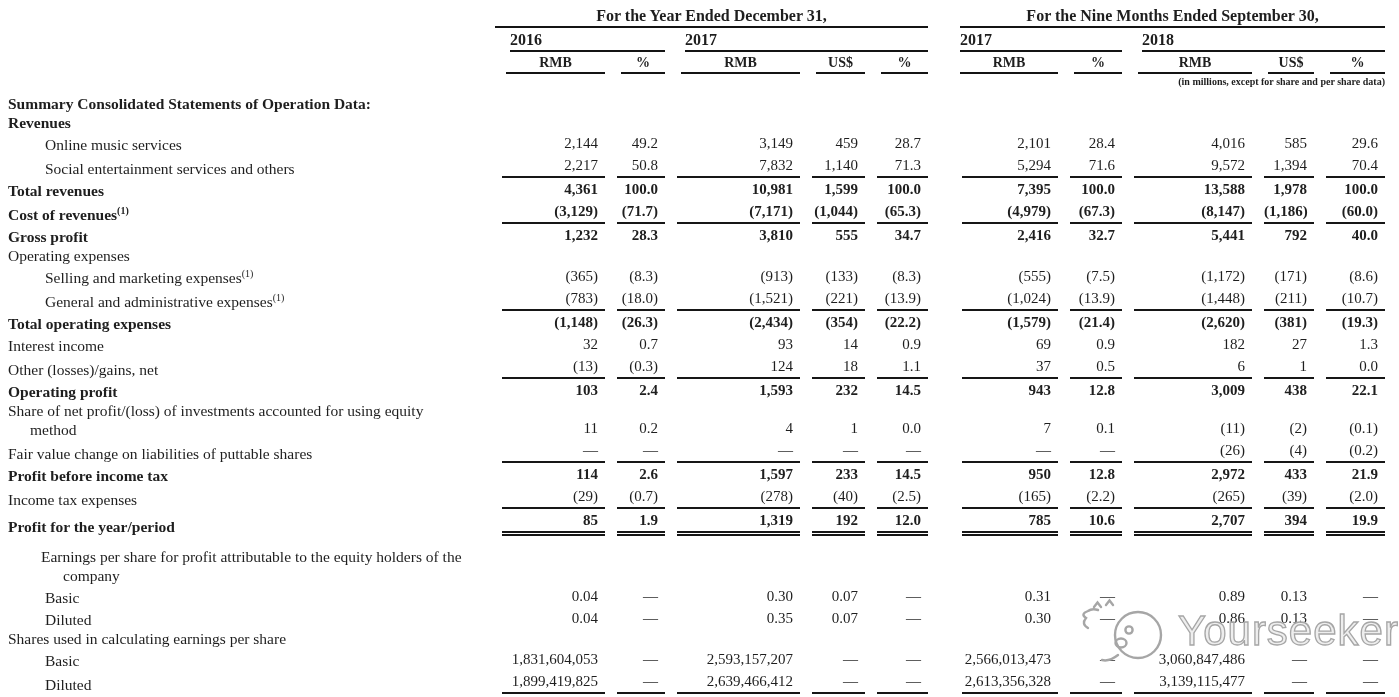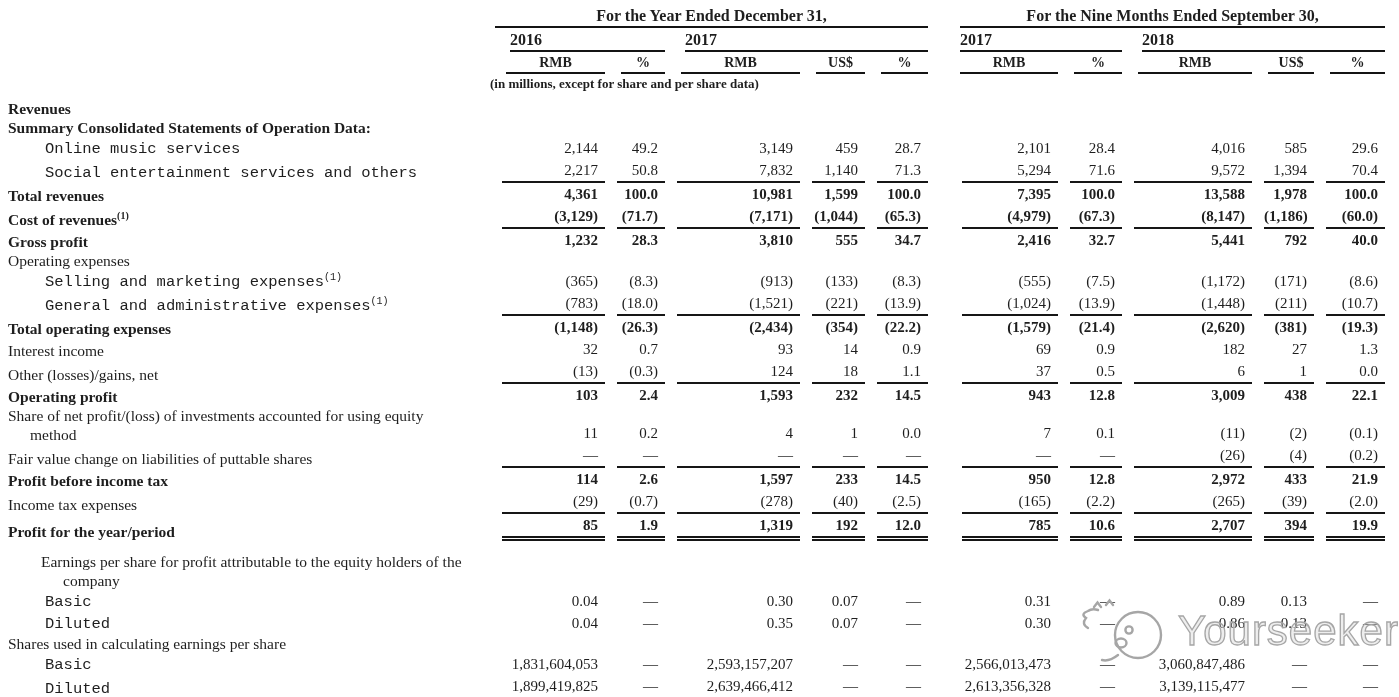--- a/index.html
+++ b/index.html
@@ -34,31 +34,31 @@
     border-bottom: 2.4px solid #141414; padding-bottom: 1px;
     margin-left: 20px; margin-top: 3px;
   }
   .cline {
     display: block; text-align: center; font-size: 14px;
     border-bottom: 2.4px solid #141414; padding-bottom: 1px;
     margin-left: 16px; margin-top: 3px;
   }
   .gap { margin-left: 32px !important; }
   tr.h-note td {
-    text-align: left; font-size: 13px;
+    text-align: right; font-size: 10px;
     padding-top: 2px; padding-bottom: 7px;
   }
 
   
   tbody td { text-align: right; font-size: 15px; }
   tbody td.lbl {
     text-align: left; font-size: 15.5px; padding-left: 8px;
   }
   tbody td.lbl div { white-space: nowrap; line-height: 19px; }
-  tbody td.lbl div.ind { padding-left: 37px; font-family: Liberation Mono, monospace; }
+  tbody td.lbl div.ind { padding-left: 37px; }
   tbody td.lbl div.cont { padding-left: 22px; }
   tbody tr.bold td { font-weight: bold; }
   tbody tr.spacer td { padding-top: 11px; padding-left: 41px; }
   sup { font-size: 10px; vertical-align: super; line-height: 0; }
 
   .v { display: block; padding: 2px 7px 2px 0; line-height: 18px; }
   .v.u  { border-bottom: 2px solid #161616; margin-left: 12px; }
   .v.uu { border-bottom: 5px double #161616; margin-left: 12px; }
   tbody td:nth-child(7) .v.u,
   tbody td:nth-child(7) .v.uu { margin-left: 34px; }
@@ -156,56 +156,56 @@
           </td>
       </tr>
       <tr class="h-note">
         <td></td>
         <td colspan="10">(in millions, except for share and per share data)</td>
       </tr>
     </thead>
     <tbody id="tbody">
         <tr class="bold">
           <td class="lbl">
+            <div>Summary Consolidated Statements of Operation Data:</div>
+          </td>
+          <td>
+            <span class="v"></span>
+          </td>
+          <td>
+            <span class="v"></span>
+          </td>
+          <td>
+            <span class="v"></span>
+          </td>
+          <td>
+            <span class="v"></span>
+          </td>
+          <td>
+            <span class="v"></span>
+          </td>
+          <td>
+            <span class="v"></span>
+          </td>
+          <td>
+            <span class="v"></span>
+          </td>
+          <td>
+            <span class="v"></span>
+          </td>
+          <td>
+            <span class="v"></span>
+          </td>
+          <td>
+            <span class="v"></span>
+          </td>
+        </tr>
+        <tr class="bold">
+          <td class="lbl">
             <div>Revenues</div>
-          </td>
-          <td>
-            <span class="v"></span>
-          </td>
-          <td>
-            <span class="v"></span>
-          </td>
-          <td>
-            <span class="v"></span>
-          </td>
-          <td>
-            <span class="v"></span>
-          </td>
-          <td>
-            <span class="v"></span>
-          </td>
-          <td>
-            <span class="v"></span>
-          </td>
-          <td>
-            <span class="v"></span>
-          </td>
-          <td>
-            <span class="v"></span>
-          </td>
-          <td>
-            <span class="v"></span>
-          </td>
-          <td>
-            <span class="v"></span>
-          </td>
-        </tr>
-        <tr class="bold">
-          <td class="lbl">
-            <div>Summary Consolidated Statements of Operation Data:</div>
           </td>
           <td>
             <span class="v"></span>
           </td>
           <td>
             <span class="v"></span>
           </td>
           <td>
             <span class="v"></span>
           </td>

